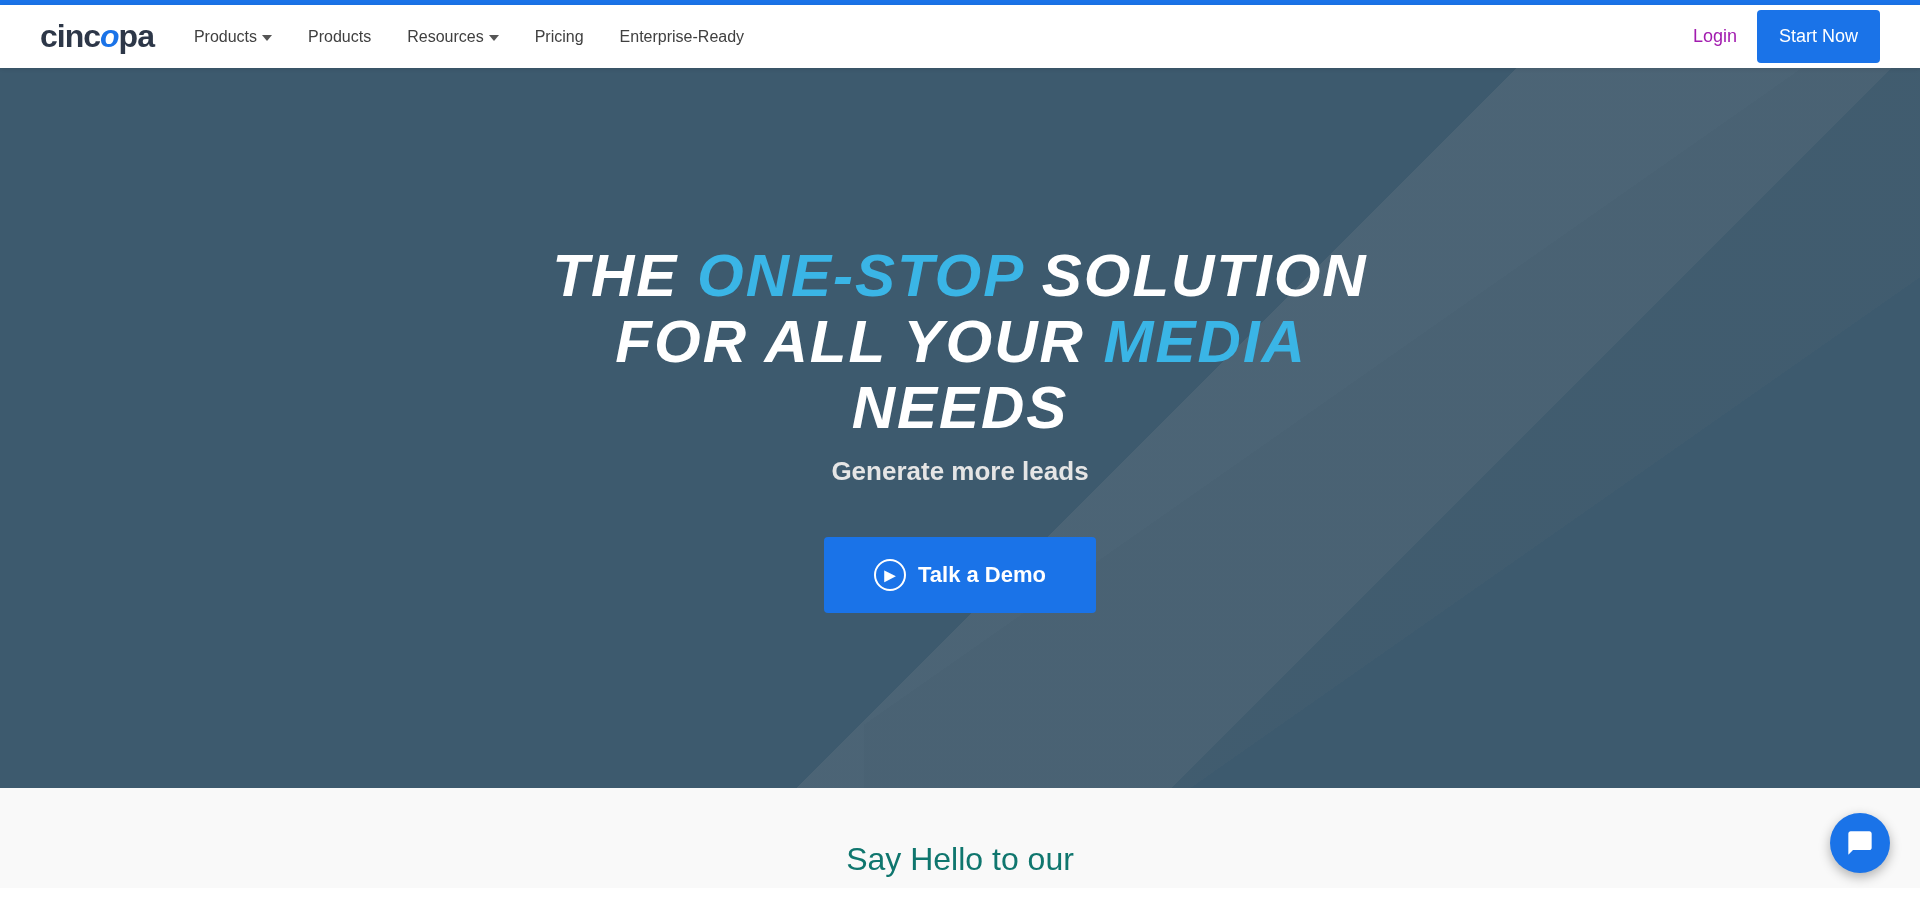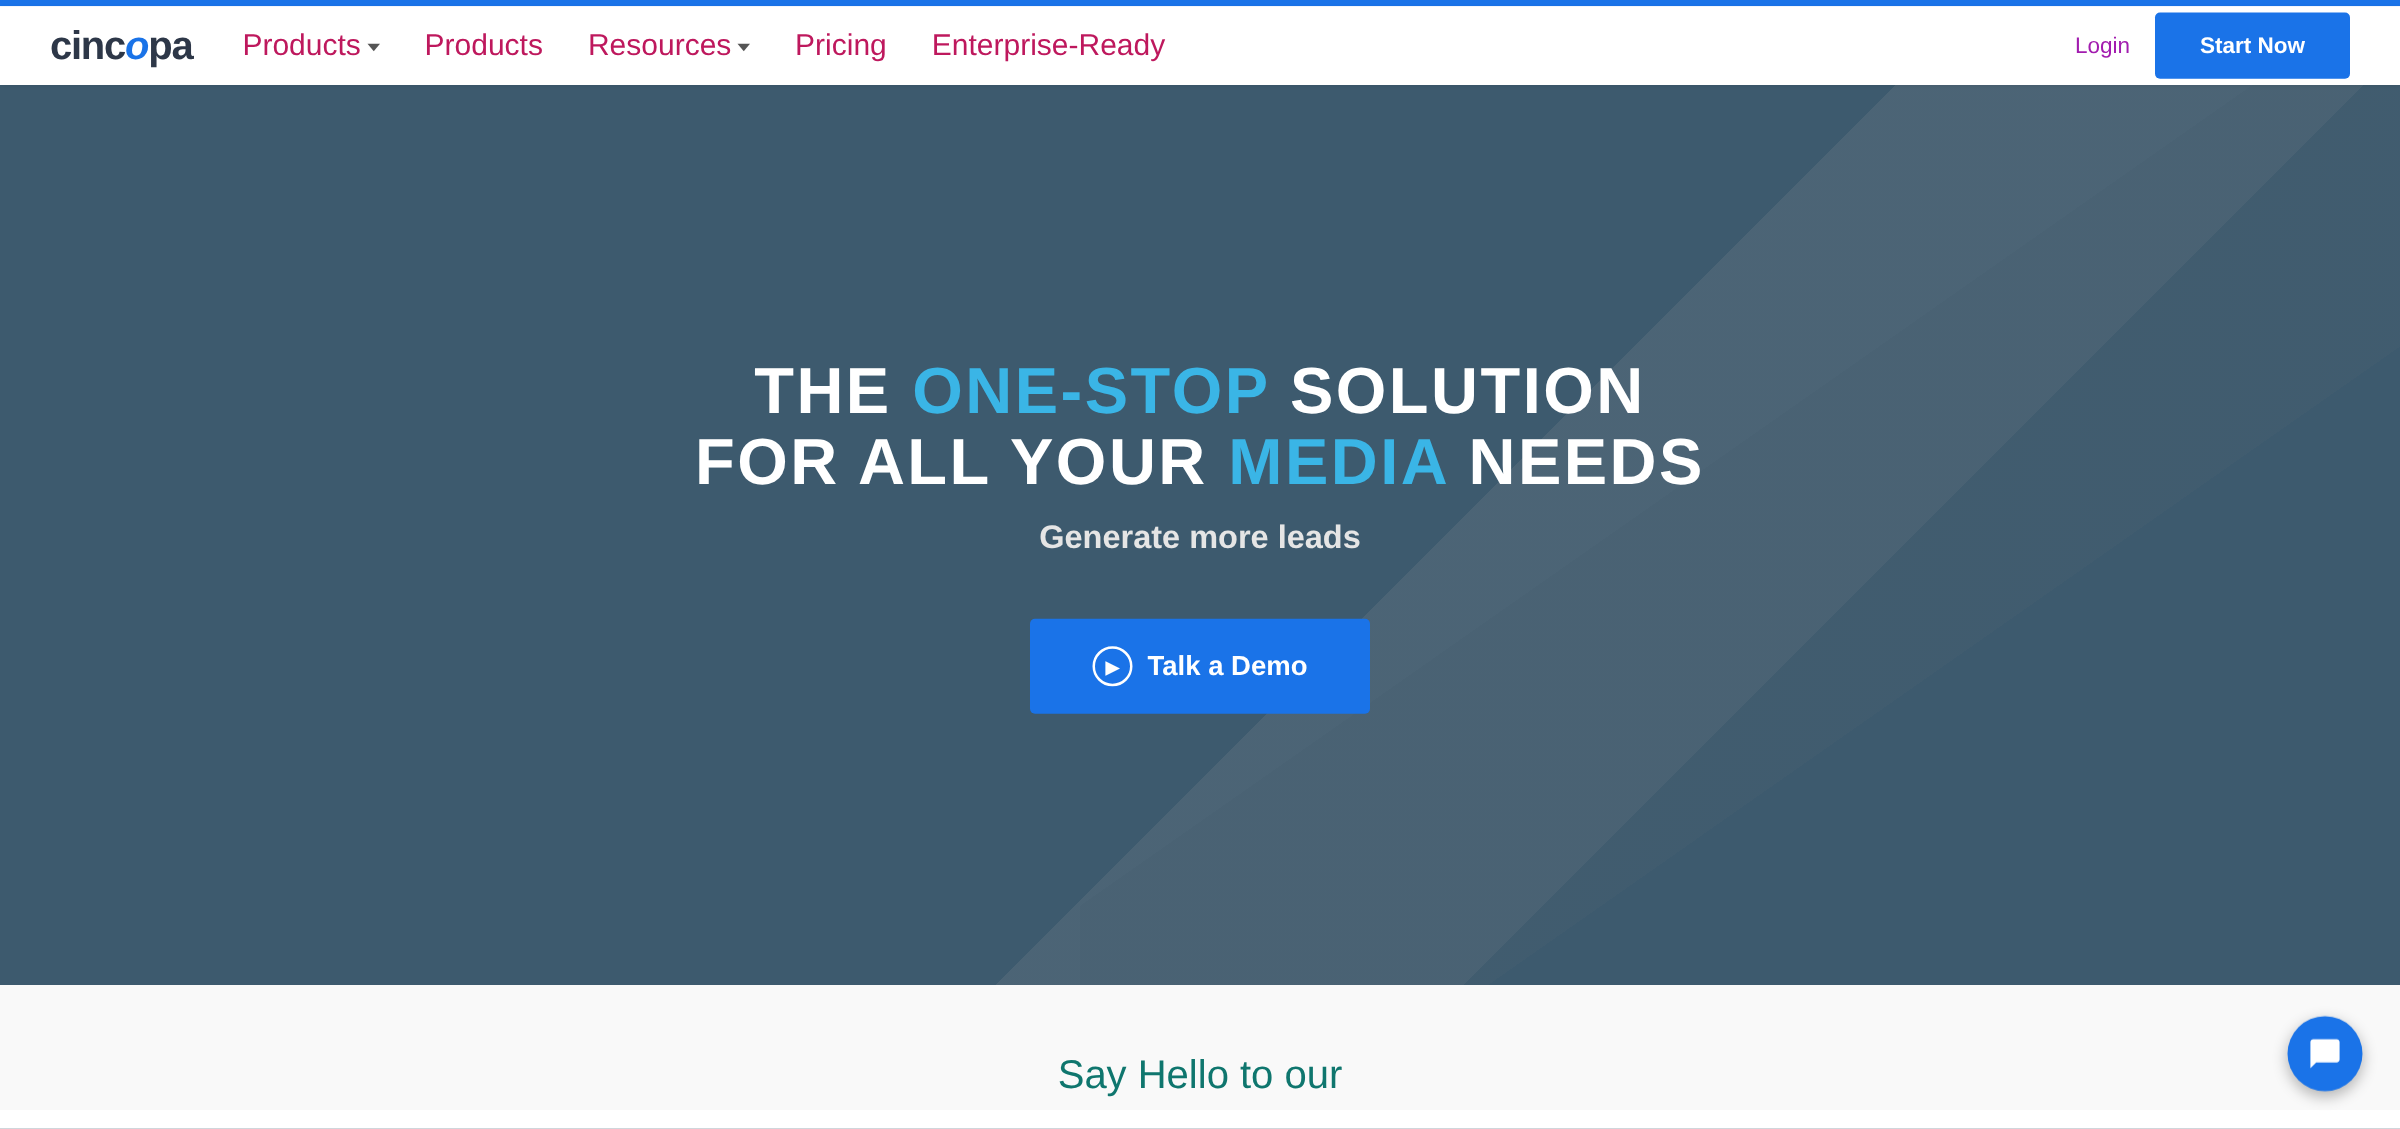--- a/index.html
+++ b/index.html
@@ -28,22 +28,22 @@
       color: #2d3748;
       letter-spacing: -1px;
     }
     .nav-links {
       display: flex;
       align-items: center;
       gap: 36px;
       flex: 1;
     }
     .nav-link {
-      font-size: 24px;
-      color: #be185d;
+      font-size: 16px;
+      color: #404040;
       text-decoration: none;
       display: flex;
       align-items: center;
       gap: 5px;
       cursor: pointer;
     }
     .chevron {
       display: inline-block;
       width: 0;
       height: 0;
@@ -60,22 +60,22 @@
     .nav-login {
       font-size: 18px;
       color: #a21caf;
       text-decoration: none;
       cursor: pointer;
     }
     .nav-start-btn {
       background: #1a73e8;
       color: #fff;
       font-size: 18px;
-      font-weight: 700;
-      padding: 16px 36px;
+      font-weight: 400;
+      padding: 16px 22px;
       border: none;
       border-radius: 4px;
       cursor: pointer;
       text-decoration: none;
     }
 
     
     .hero {
       position: relative;
       width: 100%;
@@ -106,27 +106,28 @@
       pointer-events: none;
     }
     .hero-content {
       position: relative;
       z-index: 2;
       text-align: center;
       max-width: 900px;
       padding: 0 20px;
     }
     .hero-heading {
-      font-size: 52px;
+      font-size: 60px;
       font-weight: 900;
       color: #fff;
       line-height: 1.1;
       letter-spacing: 2px;
       text-transform: uppercase;
       margin-bottom: 15px;
+      font-style: italic;
     }
     .hero-heading .highlight {
       color: #3ab5e6;
     }
     .hero-subheading {
       font-size: 26px;
       font-weight: 700;
       color: #e5e5e5;
       margin-bottom: 50px;
     }

